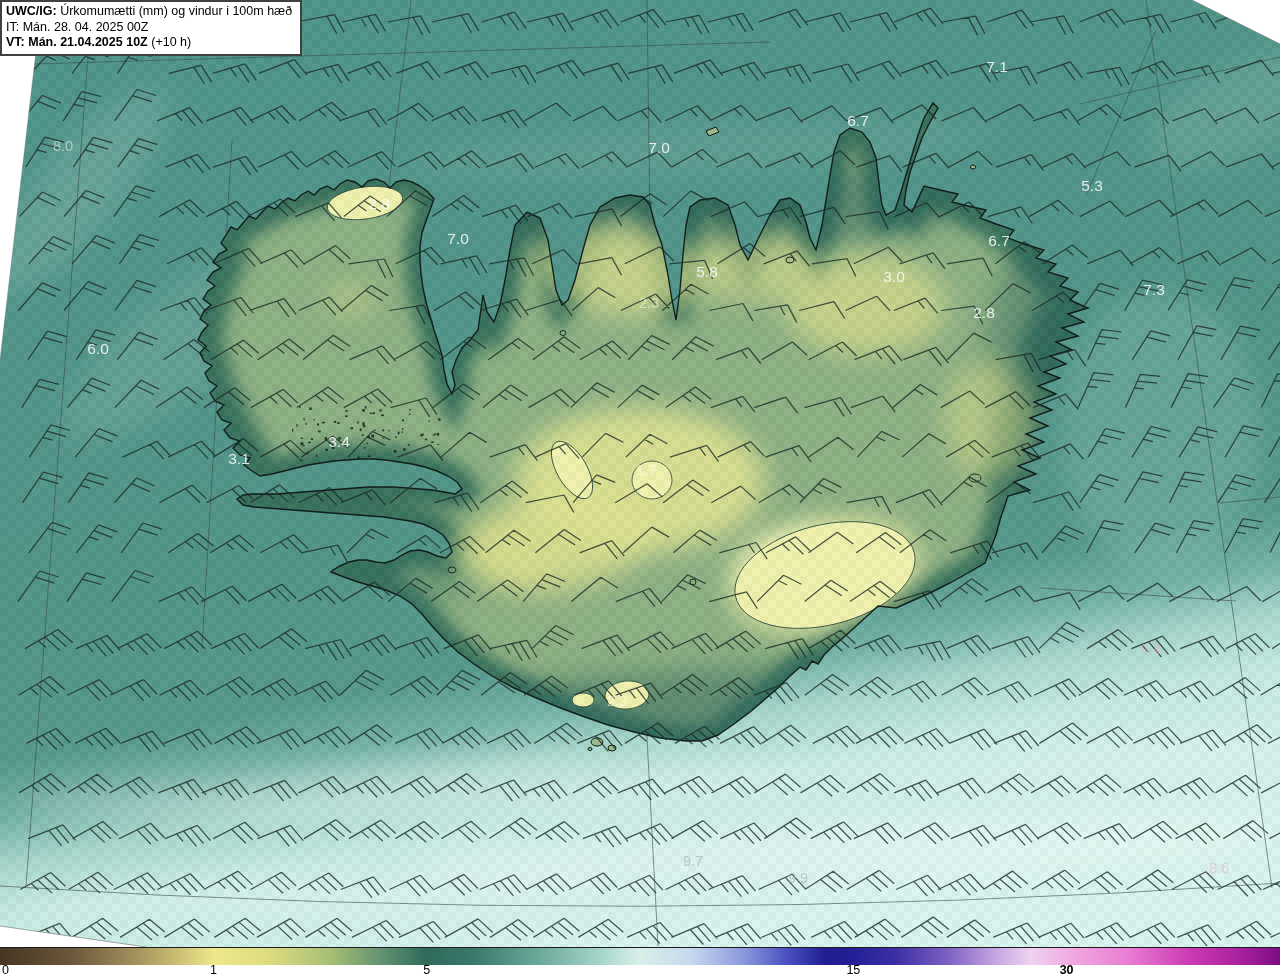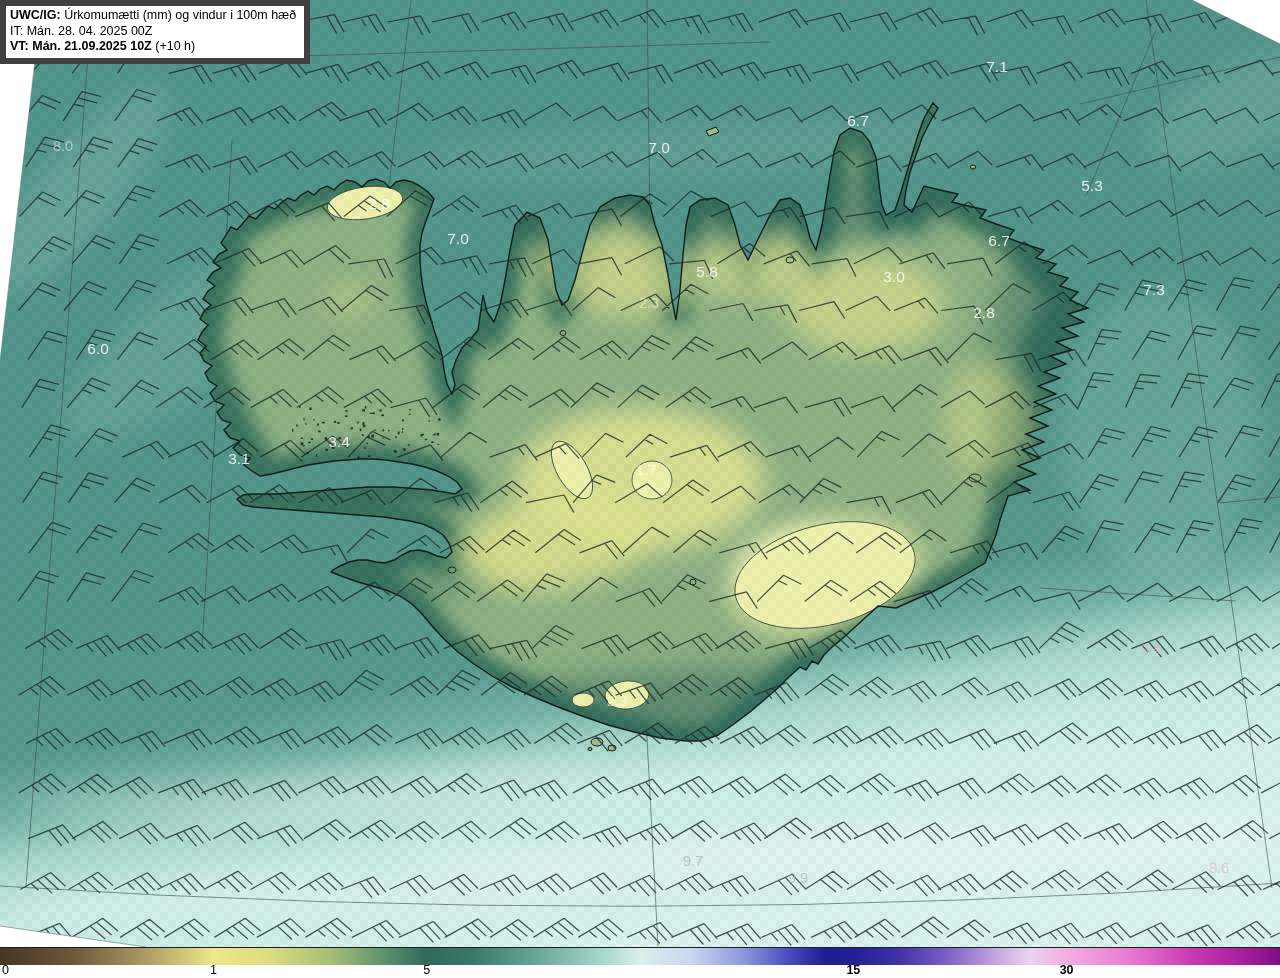--- a/index.html
+++ b/index.html
@@ -1,19 +1,19 @@
 <!DOCTYPE html>
 <html><head>
 <meta charset="utf-8">
 <style>
   html,body{margin:0;padding:0;background:#fff}
   .stage{position:relative;width:1280px;height:978px;background:#fff;overflow:hidden;
          font-family:"Liberation Sans",sans-serif}
   .stage svg{position:absolute;top:0;left:0;display:block}
-  .titlebox{position:absolute;top:0;left:0;background:#fff;border:6px solid #404040;
+  .titlebox{position:absolute;top:0;left:0;background:#fff;border:2px solid #404040;
             padding:2px 8px 3px 4px;font-size:12.5px;line-height:1.25;color:#000;z-index:6;white-space:nowrap}
   .titlebox b{font-weight:bold}
   .cbar{position:absolute;left:0;top:947px;width:1280px;height:18px;border-top:1px solid #1c1c1c;z-index:4}
   .cticks{position:absolute;left:0;top:965px;width:1280px;height:13px;background:#fff;z-index:4;
           font-size:12.5px;color:#000}
   .cticks span{position:absolute;top:-2px}
 </style>
 </head>
 <body>
 
@@ -225,26 +225,26 @@
         <polygon points="0,926 146,947 0,947" fill="#ffffff"></polygon>
         <line x1="42" y1="0" x2="0" y2="360" stroke="#6a7a78" stroke-width="0.8" opacity="0.5"></line>
         <line x1="1192" y1="0" x2="1280" y2="44" stroke="#6a7a78" stroke-width="0.8" opacity="0.8"></line>
         <line x1="0" y1="926" x2="146" y2="947" stroke="#6a7a78" stroke-width="0.8" opacity="0.8"></line>
       </g>
     </svg>
 
   <div class="titlebox">
     <div><b>UWC/IG:</b><span> Úrkomumætti (mm) og vindur i 100m hæð</span></div>
     <div>IT: Mán. 28. 04. 2025 00Z</div>
-    <div><b>VT: Mán. 21.09.2025 10Z</b><span> (+10 h)</span></div>
+    <div><b>VT: Mán. 21.04.2025 10Z</b><span> (+10 h)</span></div>
   </div>
 
   <div class="cbar" id="cbar" style="background: linear-gradient(to right, rgb(69, 53, 34) 0%, rgb(106, 86, 58) 5.5%, rgb(162, 144, 92) 10.5%, rgb(211, 200, 120) 14.5%, rgb(236, 232, 139) 16.7%, rgb(222, 220, 129) 21%, rgb(164, 189, 116) 26%, rgb(94, 144, 112) 30%, rgb(47, 106, 91) 33.3%, rgb(58, 120, 108) 37%, rgb(105, 168, 153) 42%, rgb(167, 214, 203) 47%, rgb(217, 240, 234) 50%, rgb(200, 215, 239) 54%, rgb(140, 154, 221) 58%, rgb(74, 79, 192) 61.5%, rgb(32, 29, 144) 64.5%, rgb(35, 32, 151) 66.7%, rgb(61, 47, 165) 70%, rgb(124, 96, 195) 74%, rgb(201, 169, 226) 78%, rgb(237, 211, 241) 80.5%, rgb(242, 174, 226) 83.3%, rgb(233, 126, 211) 88%, rgb(203, 58, 179) 93%, rgb(168, 31, 158) 97%, rgb(125, 13, 130) 100%);"></div>
   <div class="cticks" id="cticks">
       <span style="left: 2px;">0</span>
       <span style="left: 16.67%; transform: translateX(-50%);">1</span>
       <span style="left: 33.33%; transform: translateX(-50%);">5</span>
       <span style="left: 50%; transform: translateX(-50%); margin-top: 20px;">10</span>
-      <span style="left: 66.67%; transform: translateX(-50%); font-weight: bold;">15</span>
+      <span style="left: 66.67%; transform: translateX(-50%);">15</span>
       <span style="left: 83.33%; transform: translateX(-50%); font-weight: bold;">30</span>
       <span style="right: 20px; margin-top: 15px;">50</span>
     </div>
 </div>
 
 </body></html>

